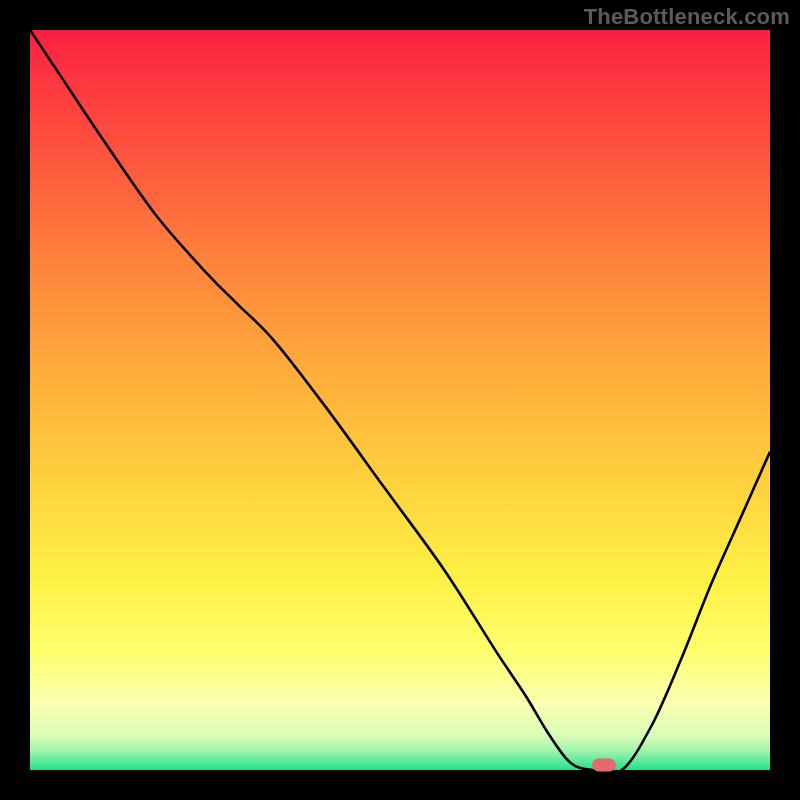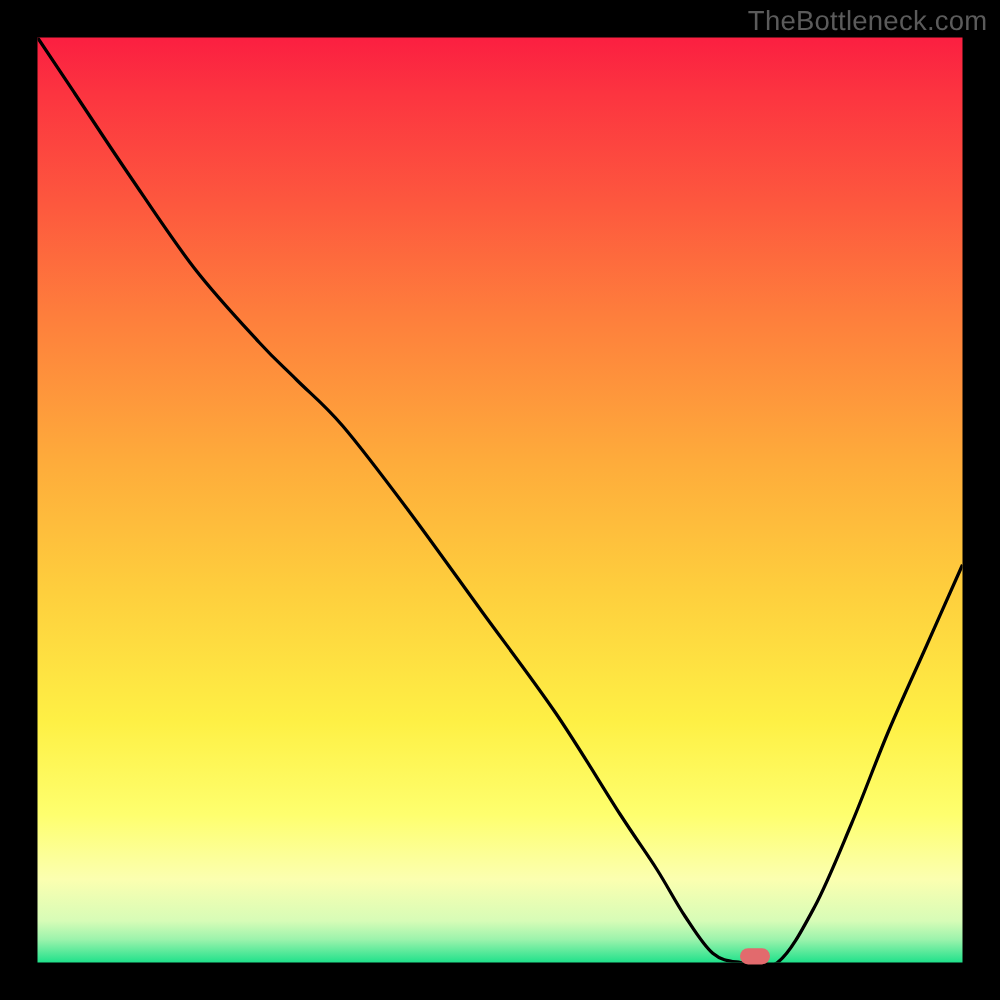--- a/index.html
+++ b/index.html
@@ -17,21 +17,21 @@
     left: 0;
     width: 800px;
     height: 800px;
     background: #000;
   }
   .watermark {
     position: absolute;
     top: 4px;
     right: 10px;
     font-size: 22px;
-    font-weight: 400;
+    font-weight: 700;
     color: #5b5b5b;
     letter-spacing: 0.2px;
   }
   .plot {
     position: absolute;
     top: 30px;
     left: 30px;
     width: 740px;
     height: 740px;
   }

